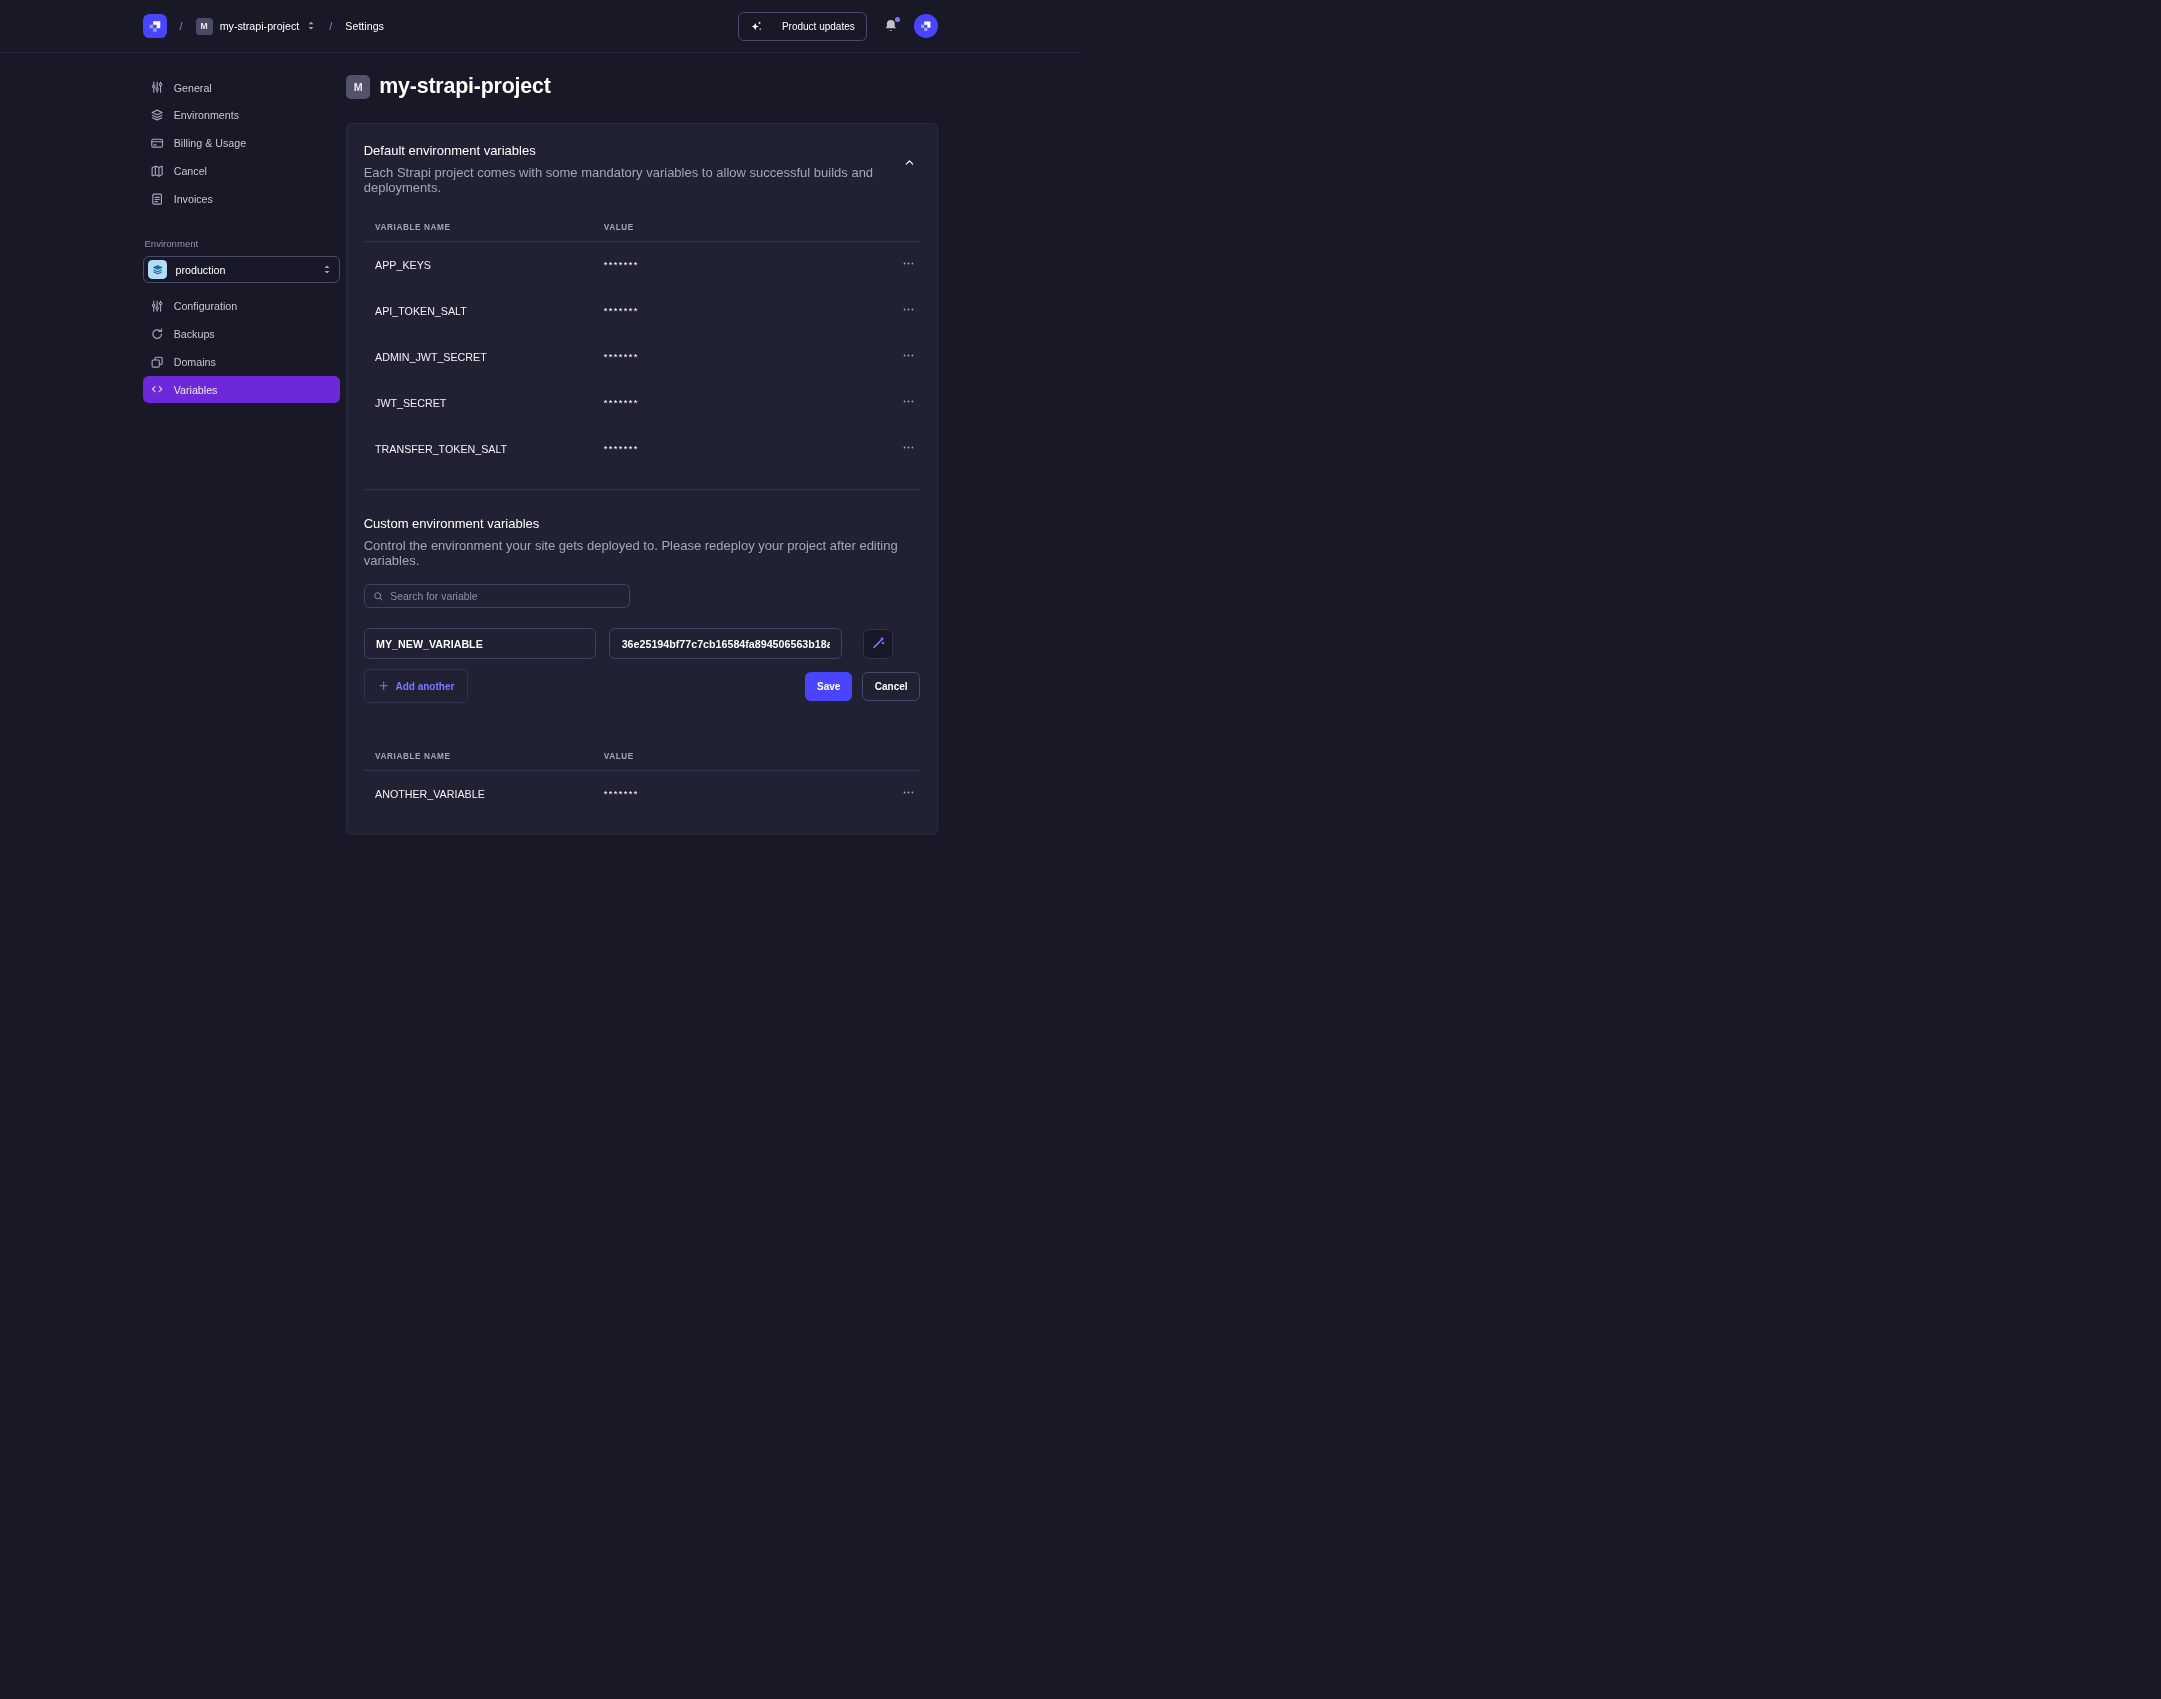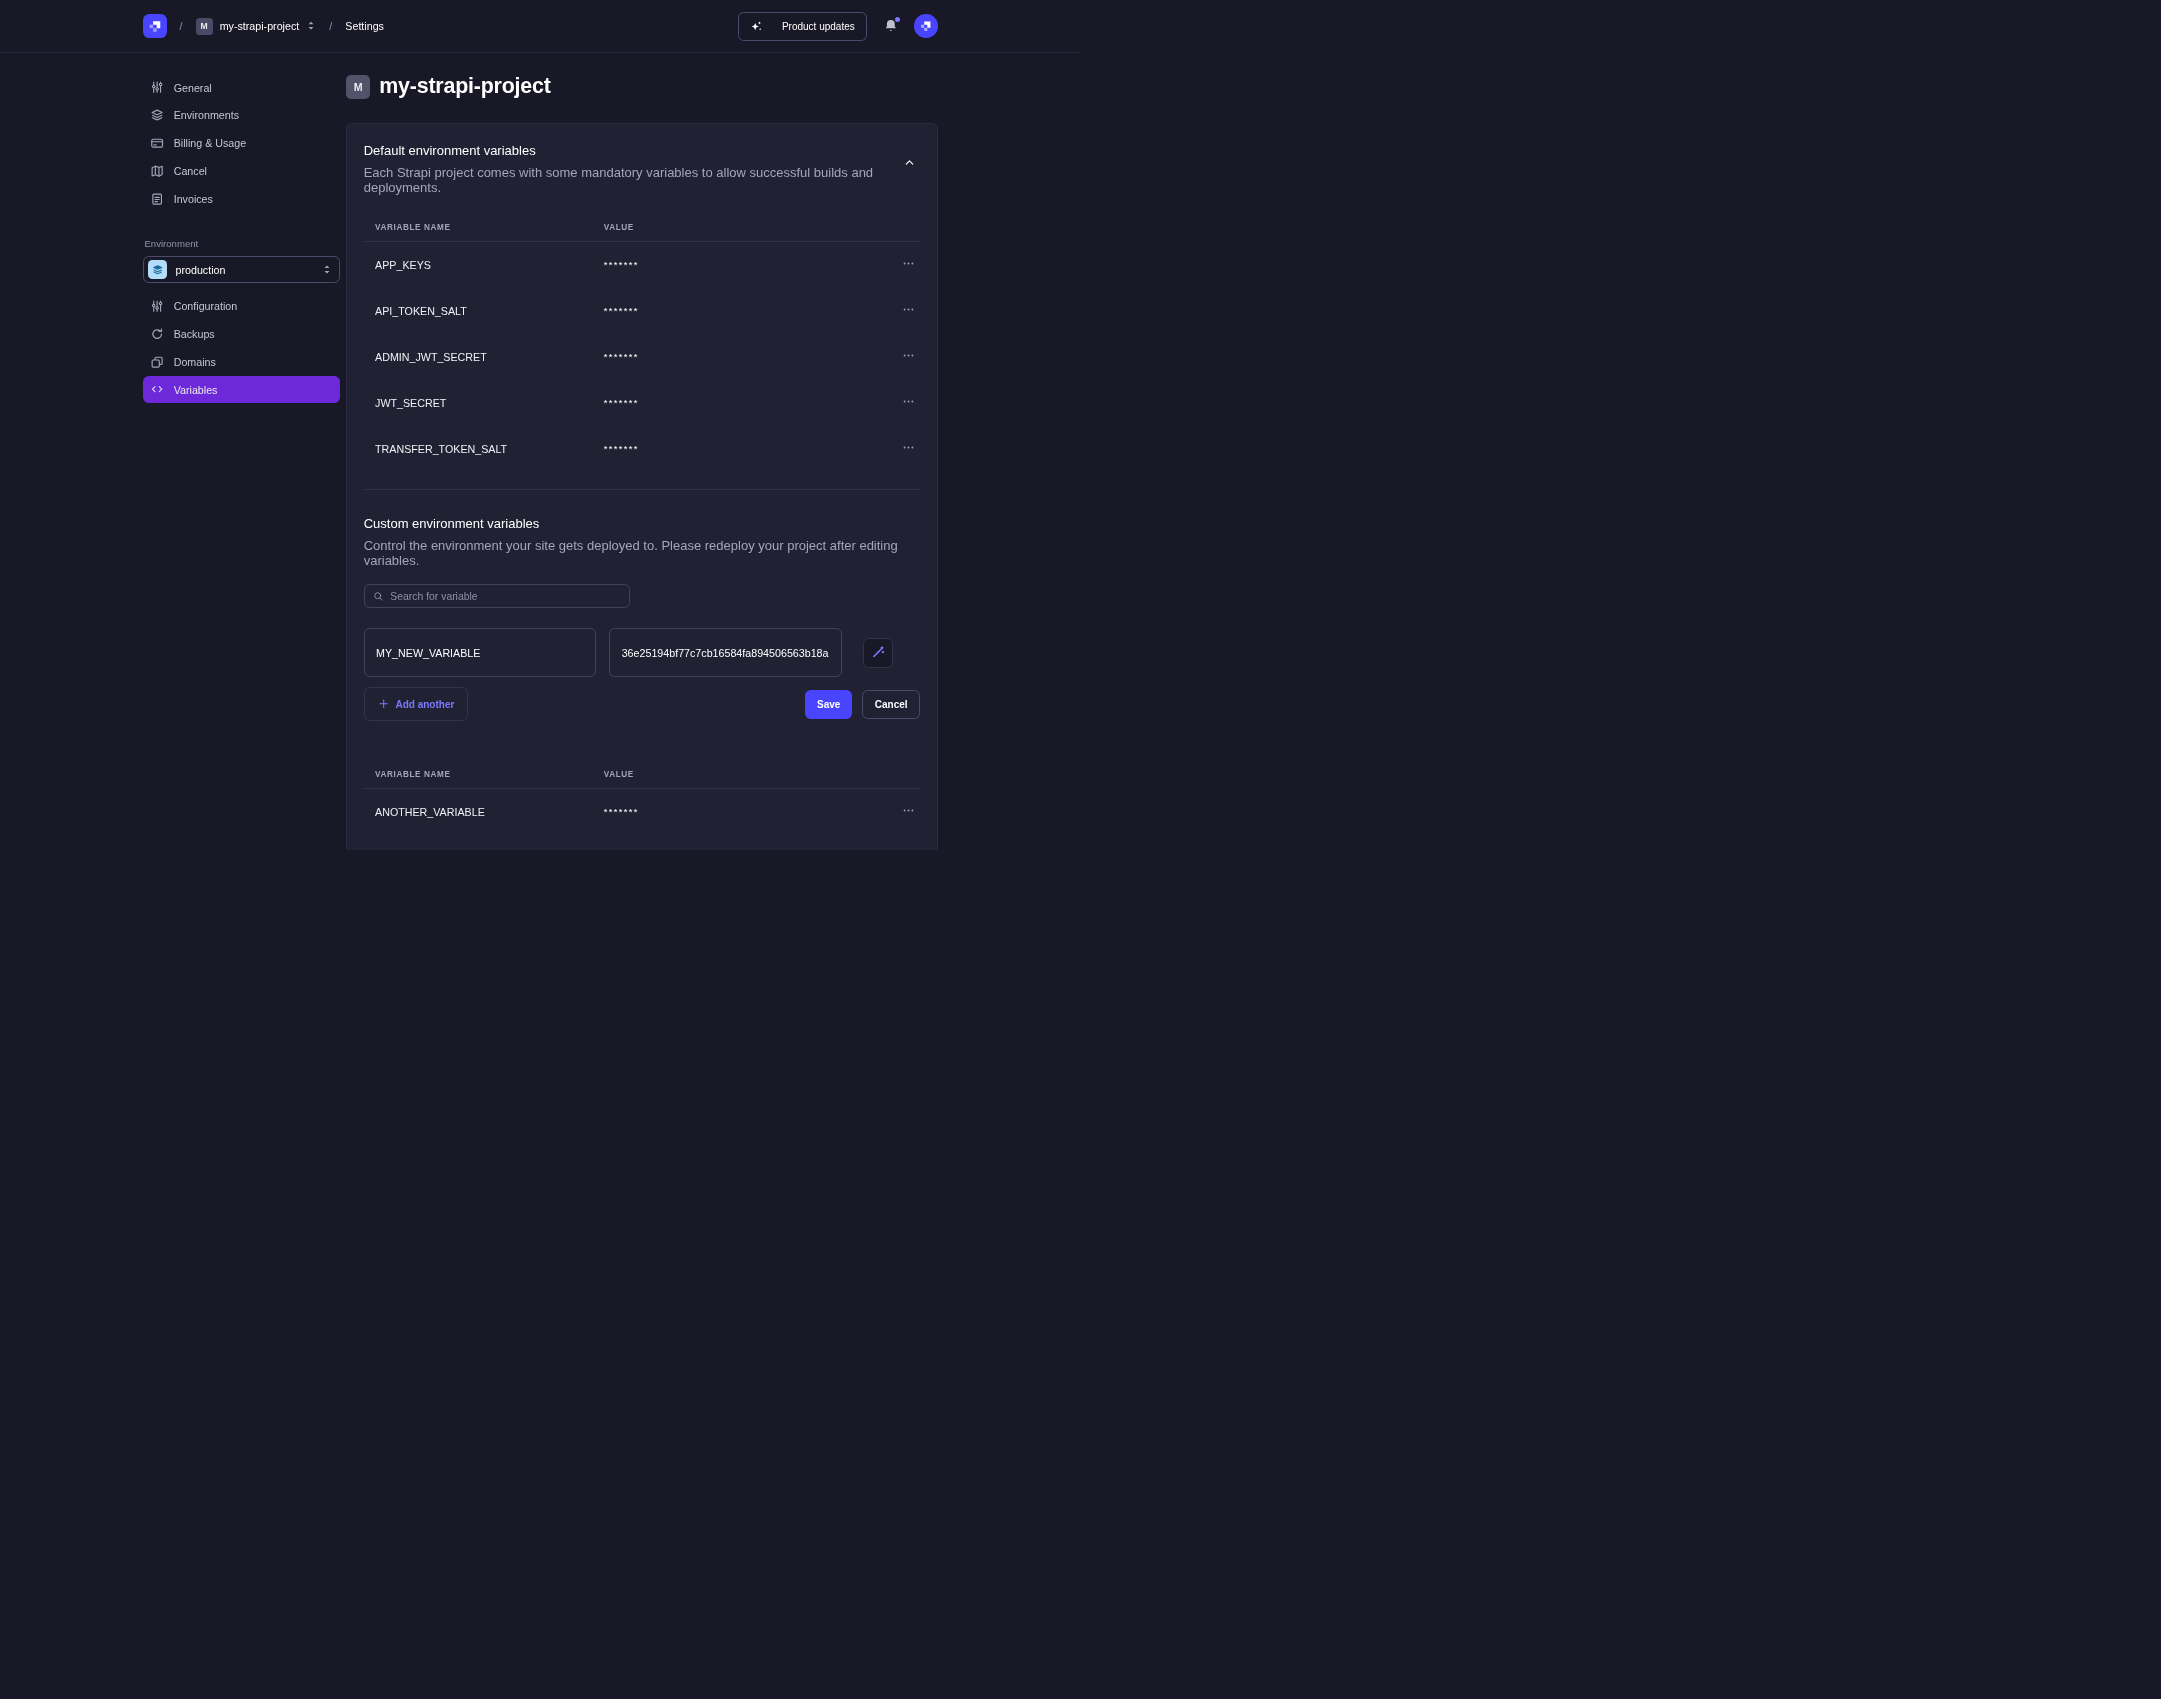--- a/index.html
+++ b/index.html
@@ -138,23 +138,23 @@
     padding:0 8.6px; color:#8e8ea9;justify-content:flex-end;
   }
   .search-wrap input {
     flex:1; background:transparent; border:none; outline:none;
     color:#fff; font-family:inherit; font-size:10.4px;
   }
   .search-wrap input::placeholder { color:#8e8ea9; }
 
   .inputs-row { margin-top:20px; display:flex; align-items:center; }
   .text-input {
-    height:49px; border-radius:5.7px; border:0.7px solid #42425f;
+    height:31px; border-radius:5.7px; border:0.7px solid #42425f;
     background:#212134; color:#fff; font-family:inherit; font-size:10.7px;
-    padding:0 11.4px; outline:none;
+    padding:0 11.4px; outline:none;font-weight:bold;
   }
   .name-input { width:232px; }
   .value-input { width:233px; margin-left:13.6px; }
   .wand-btn {
     width:30px; height:30px; margin-left:21px; border-radius:5.7px;
     background:#181826; border:0.7px solid #32324d; color:#7b79ff;
     cursor:pointer; display:flex; align-items:center; justify-content:center;
   }
 
   .buttons-row { margin-top:10px; display:flex; align-items:center; }

